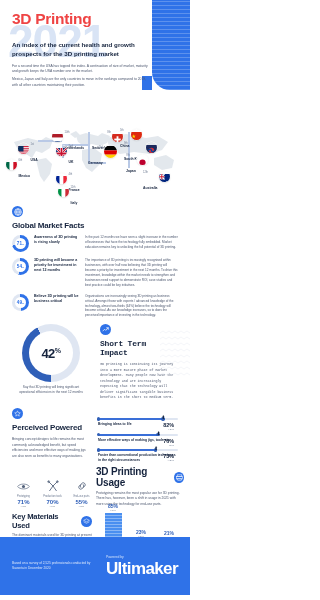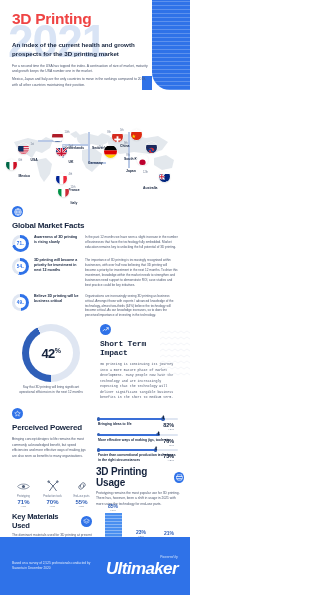--- a/index.html
+++ b/index.html
@@ -142,21 +142,21 @@
   .matcol .n { font-size:2.6px; color:#6b7890; margin-top:2px; line-height:1.3;}
 
   
   .footnote { font-size: 2.6px; color: #8792a6; padding: 0 12px; margin-top: 4px; }
   .footer {
     position: absolute; left: 0; bottom: 0; width: 190px; height: 58px;
     background: #2f72e8; display: flex; align-items: center; justify-content: space-between;
     padding: 0 12px;
   }
   .footer .src { font-size: 3.2px; color: #dce8fb; line-height: 1.6; width: 80px; }
-  .footer .brand { text-align: right; font-style: italic; }
+  .footer .brand { text-align: left; }
   .footer .brand .pw { font-size: 3.4px; color: #cfe0fb; margin-bottom: 1px; }
   .footer .brand .nm { font-size: 17px; font-weight: 700; color: #fff; letter-spacing: -.6px; line-height:1;}
 </style>
 </head>
 <body>
 
 <div class="page">
 
   <div class="header">
     <div class="year-wm">2021</div>

